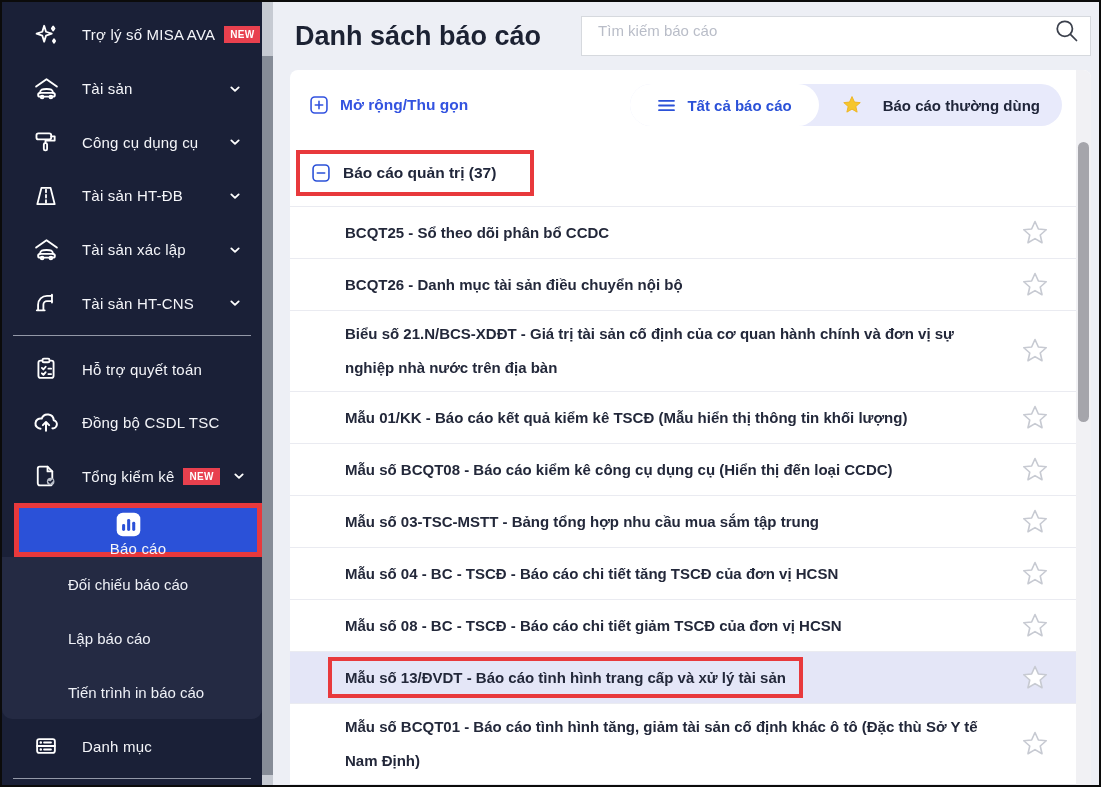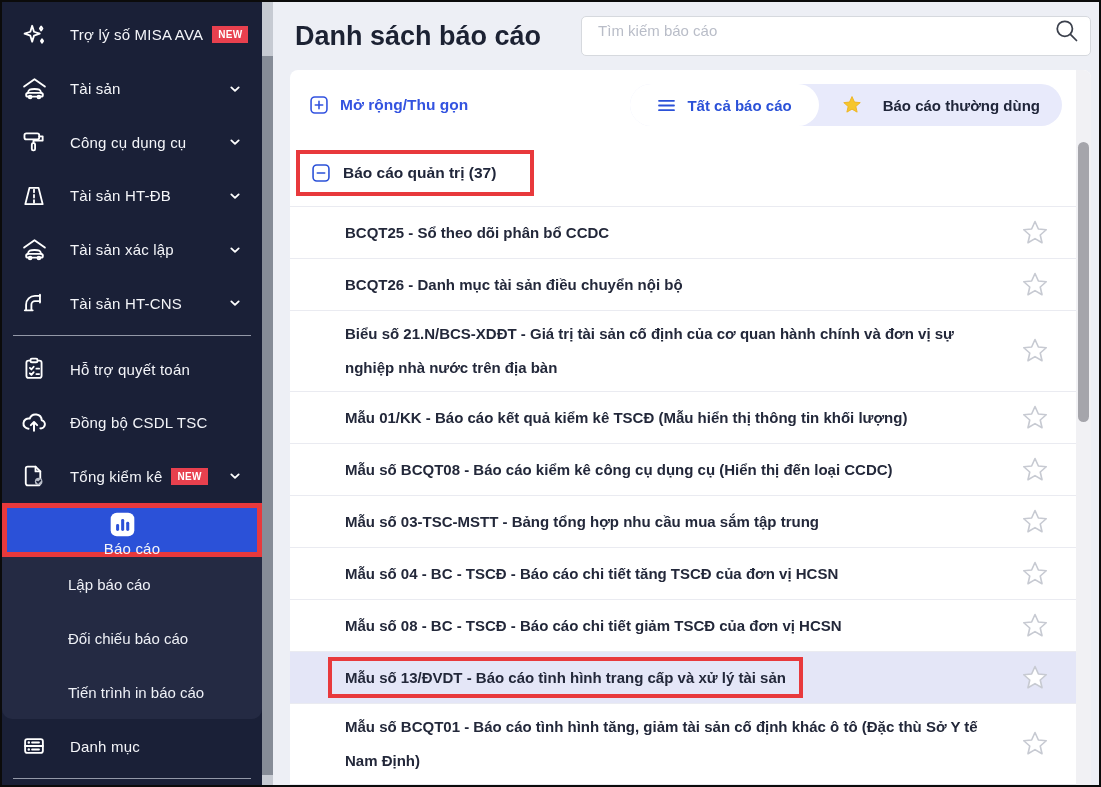--- a/index.html
+++ b/index.html
@@ -5,39 +5,39 @@
   html,body{margin:0;padding:0;background:#fff;}
   *{box-sizing:border-box;}
   .screen{
     position:relative;width:1101px;height:787px;
     border:2px solid #0b0b0b;background:#edeff5;
     display:flex;overflow:hidden;
     font-family:"Liberation Sans","DejaVu Sans",sans-serif;
   }
   
   .sidebar{width:260px;background:#1a2037;flex:0 0 260px;display:flex;flex-direction:column;padding-top:6px;}
-  .nav-item{height:54px;display:flex;align-items:center;padding:0 16px;cursor:pointer;}
+  .nav-item{height:54px;display:flex;align-items:center;padding:0 16px;cursor:pointer;margin-left:12px;}
   .nav-icon{width:32px;display:flex;justify-content:center;align-items:center;margin-right:20px;flex:0 0 32px;}
   .nav-label{font-size:15px;color:#f4f5f9;font-weight:500;letter-spacing:.2px;white-space:nowrap;}
   .nav-spacer{flex:1;}
   .badge{background:#e8404e;color:#fff;font-size:10px;font-weight:700;padding:3px 6px;border-radius:0;margin-left:9px;letter-spacing:.3px;}
   .chevron{display:flex;align-items:center;margin-left:8px;}
   .nav-item.active{background:#2b51d8;flex-direction:column;}
   .nav-item.annotated{border:5px solid #e8393c;padding:0 11px;height:54px;}
   .nav-divider{height:1px;background:#a9aebb;margin:5px 11px 6px;opacity:.85;}
   .submenu{background:#242a43;border-radius:0 0 10px 10px;}
   .sub-item{height:54px;display:flex;align-items:center;padding-left:66px;font-size:15px;color:#eef0f6;font-weight:500;cursor:pointer;}
   
   .side-scroll{width:11px;flex:0 0 11px;background:#c6cad2;position:relative;}
   .side-scroll .sthumb{position:absolute;left:0;top:54px;bottom:10px;width:11px;background:#868c97;}
   
   .main{flex:1;display:flex;flex-direction:column;min-width:0;}
   .main-header{height:68px;display:flex;align-items:center;padding:0 8px 0 22px;gap:40px;flex:0 0 68px;}
   .page-title{font-size:27px;font-weight:700;color:#1c2233;white-space:nowrap;}
-  .search-box{flex:1;height:40px;background:#fff;border:1px solid #d6d9de;border-radius:5px;display:flex;align-items:center;padding:0 10px 12px 14px;}
+  .search-box{flex:1;height:40px;background:#fff;border:1px solid #d6d9de;border-radius:0;display:flex;align-items:center;padding:0 10px 12px 14px;}
   .search-box input{border:none;outline:none;flex:1;font-size:15px;color:#343947;background:transparent;font-family:inherit;}
   .search-box input::placeholder{color:#b9bdc8;}
   .card{flex:1;background:#fff;margin:0 8px 0 17px;border-radius:8px 8px 0 0;position:relative;overflow:hidden;}
   .card-inner{position:absolute;inset:0 15px 0 0;display:flex;flex-direction:column;}
   .card-scroll{position:absolute;top:0;right:0;bottom:0;width:15px;background:#f1f1f4;}
   .card-scroll .cthumb{position:absolute;top:72px;right:2px;width:11px;height:280px;background:#a5a5ab;border-radius:6px;}
   .toolbar{height:70px;flex:0 0 70px;display:flex;align-items:center;justify-content:space-between;padding:0 14px 0 20px;}
   .expand-link{display:flex;align-items:center;gap:12px;color:#3353e0;font-size:15.5px;font-weight:600;cursor:pointer;}
   .toggle{display:flex;align-items:center;background:#e8eafb;border-radius:21px;height:42px;}
   .toggle-all{height:42px;background:#fff;border-radius:21px;display:flex;align-items:center;gap:11px;padding:0 27px;color:#2b51d8;font-weight:600;font-size:15px;cursor:pointer;}
@@ -218,22 +218,22 @@
       <span class="nav-label">Báo cáo</span>
       <span class="nav-spacer"></span>
       <span class="chevron">
         <svg width="22" height="22" viewBox="0 0 24 24" fill="none" stroke="#fff" stroke-width="2" stroke-linecap="round" stroke-linejoin="round">
             <path d="M8 13.8 L12 10 L16 13.8"></path>
           </svg>
       </span>
     </div>
 
     <div class="submenu">
+      <div class="sub-item">Đối chiếu báo cáo</div>
       <div class="sub-item">Lập báo cáo</div>
-      <div class="sub-item">Đối chiếu báo cáo</div>
       <div class="sub-item">Tiến trình in báo cáo</div>
     </div>
 
     <div class="nav-item">
       <span class="nav-icon">
         <svg width="26" height="26" viewBox="0 0 24 24" fill="none" stroke="#fff" stroke-width="1.7" stroke-linejoin="round" stroke-linecap="round">
           <rect x="3.8" y="5.6" width="16.4" height="12.8" rx="2"></rect>
           <path d="M3.8 12 H20.2"></path>
           <path d="M7.2 8.8 h.01 M7.2 15.2 h.01" stroke-width="2.3"></path>
           <path d="M10.2 8.8 h6.4 M10.2 15.2 h6.4"></path>

